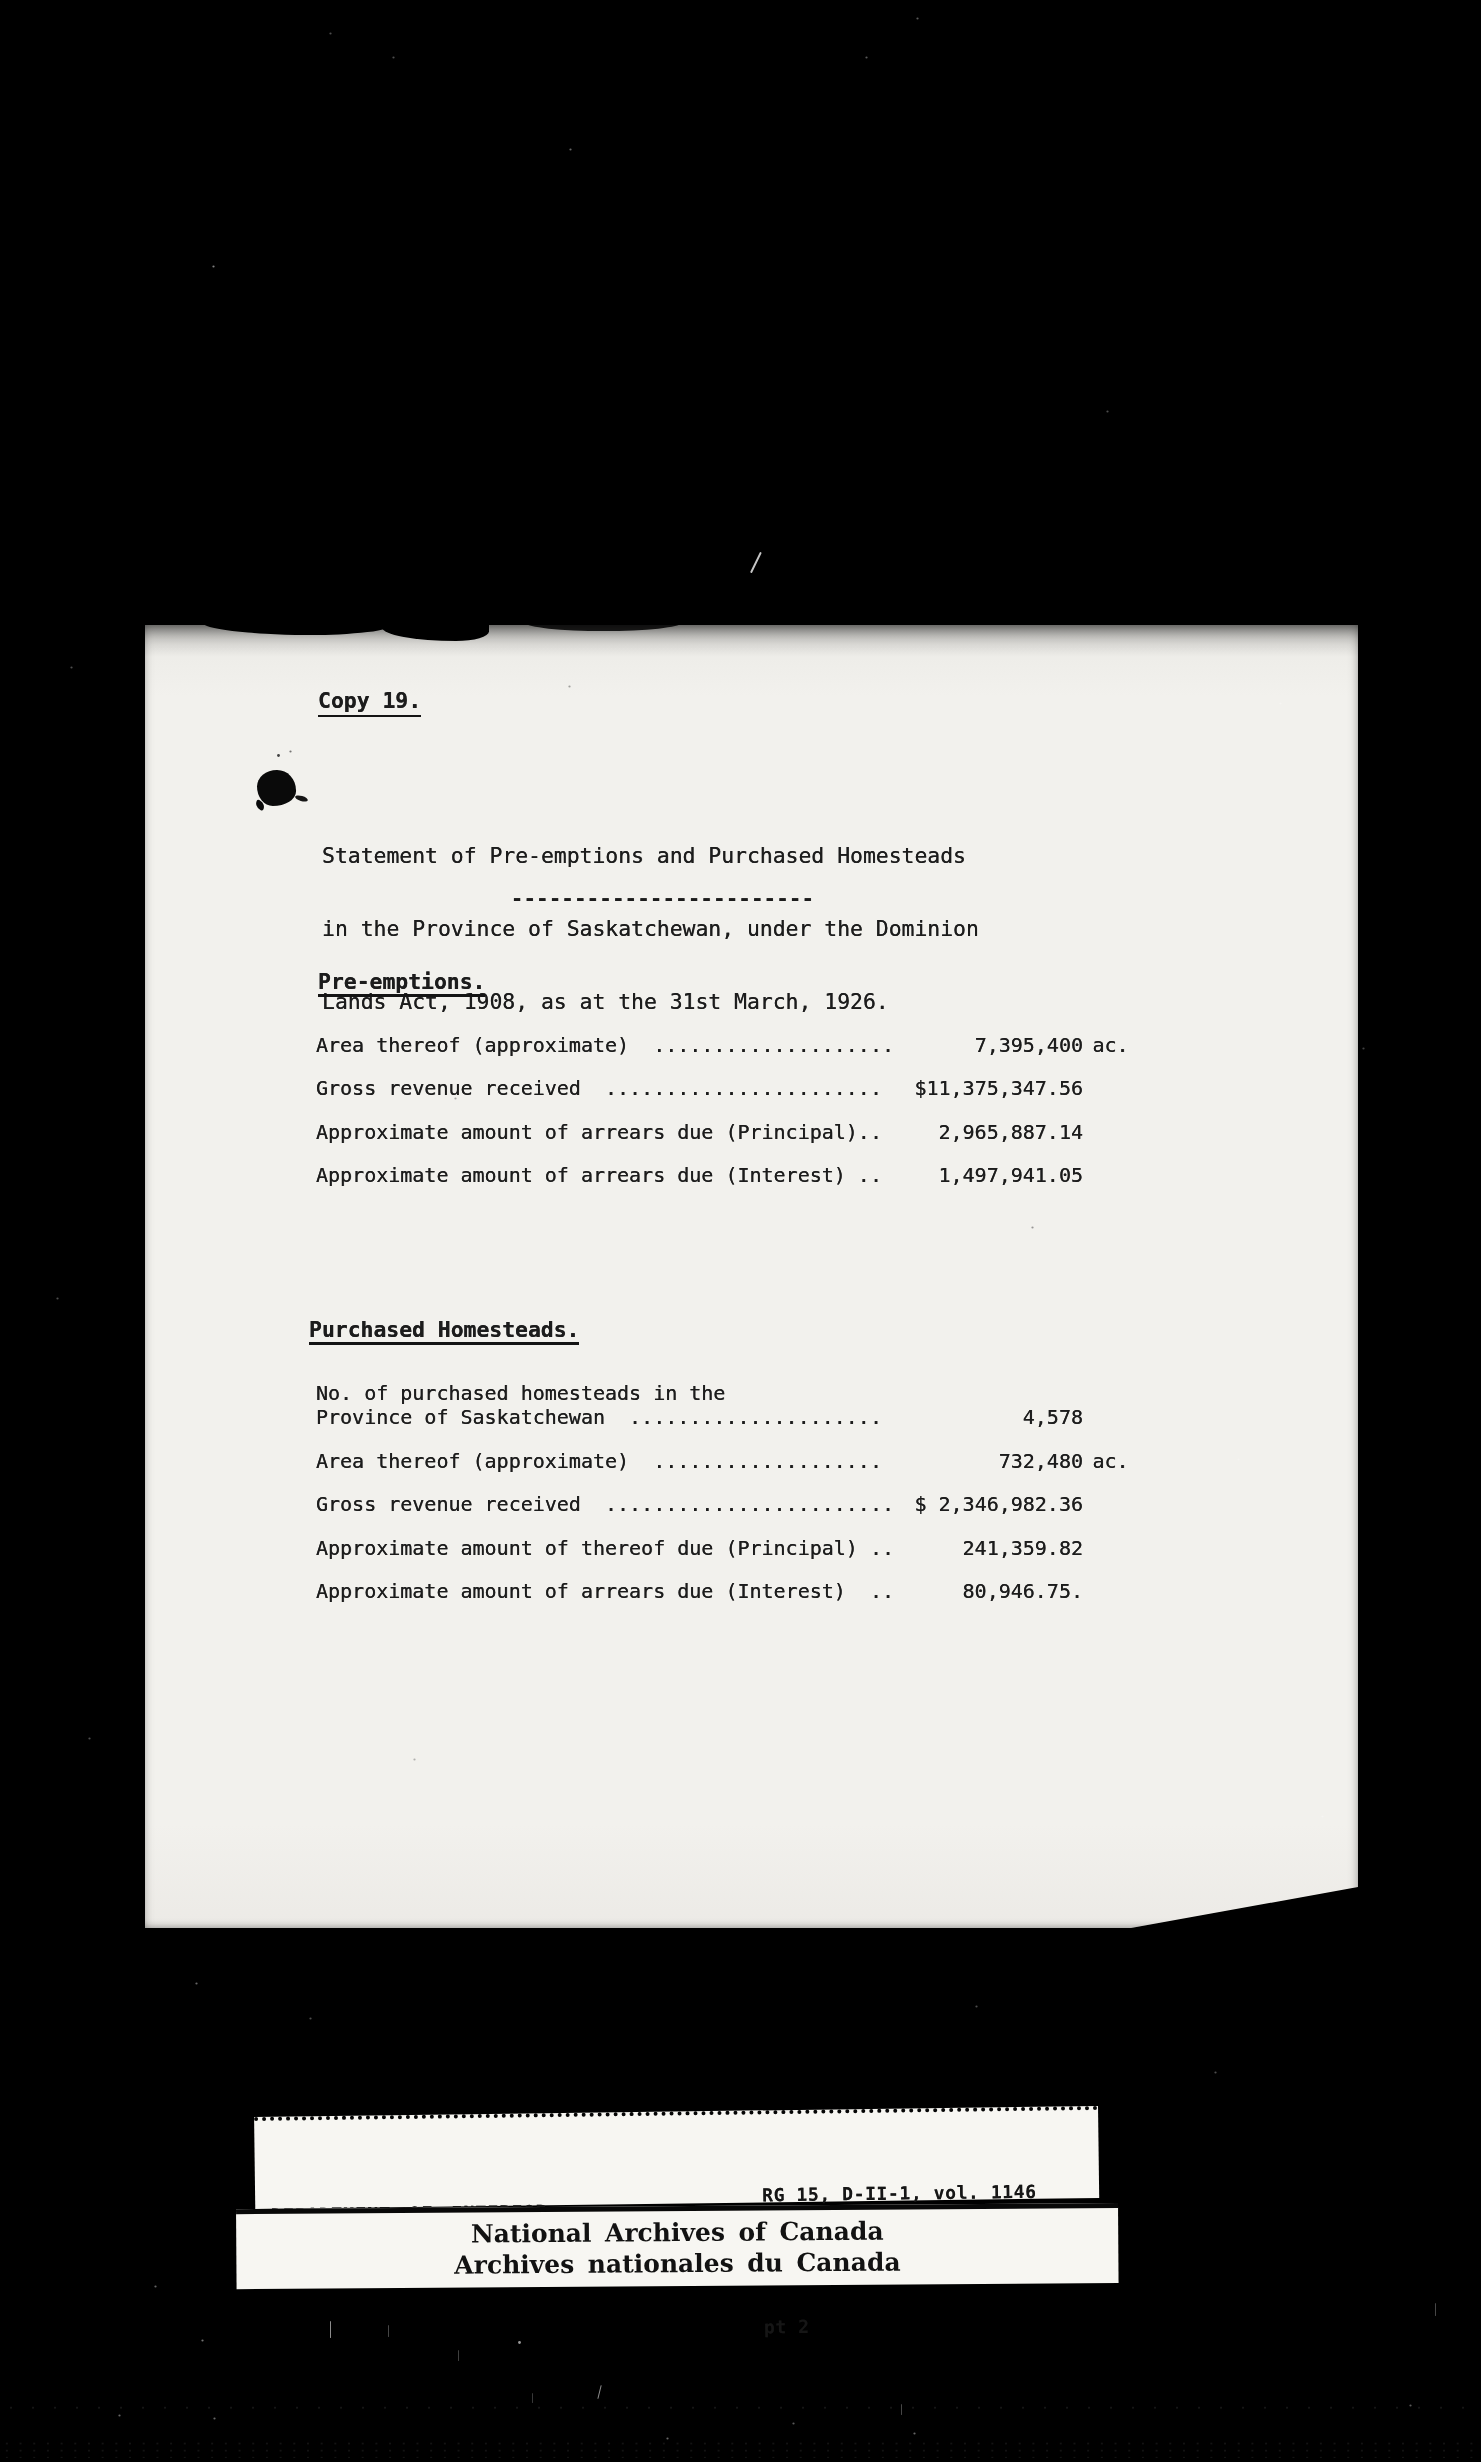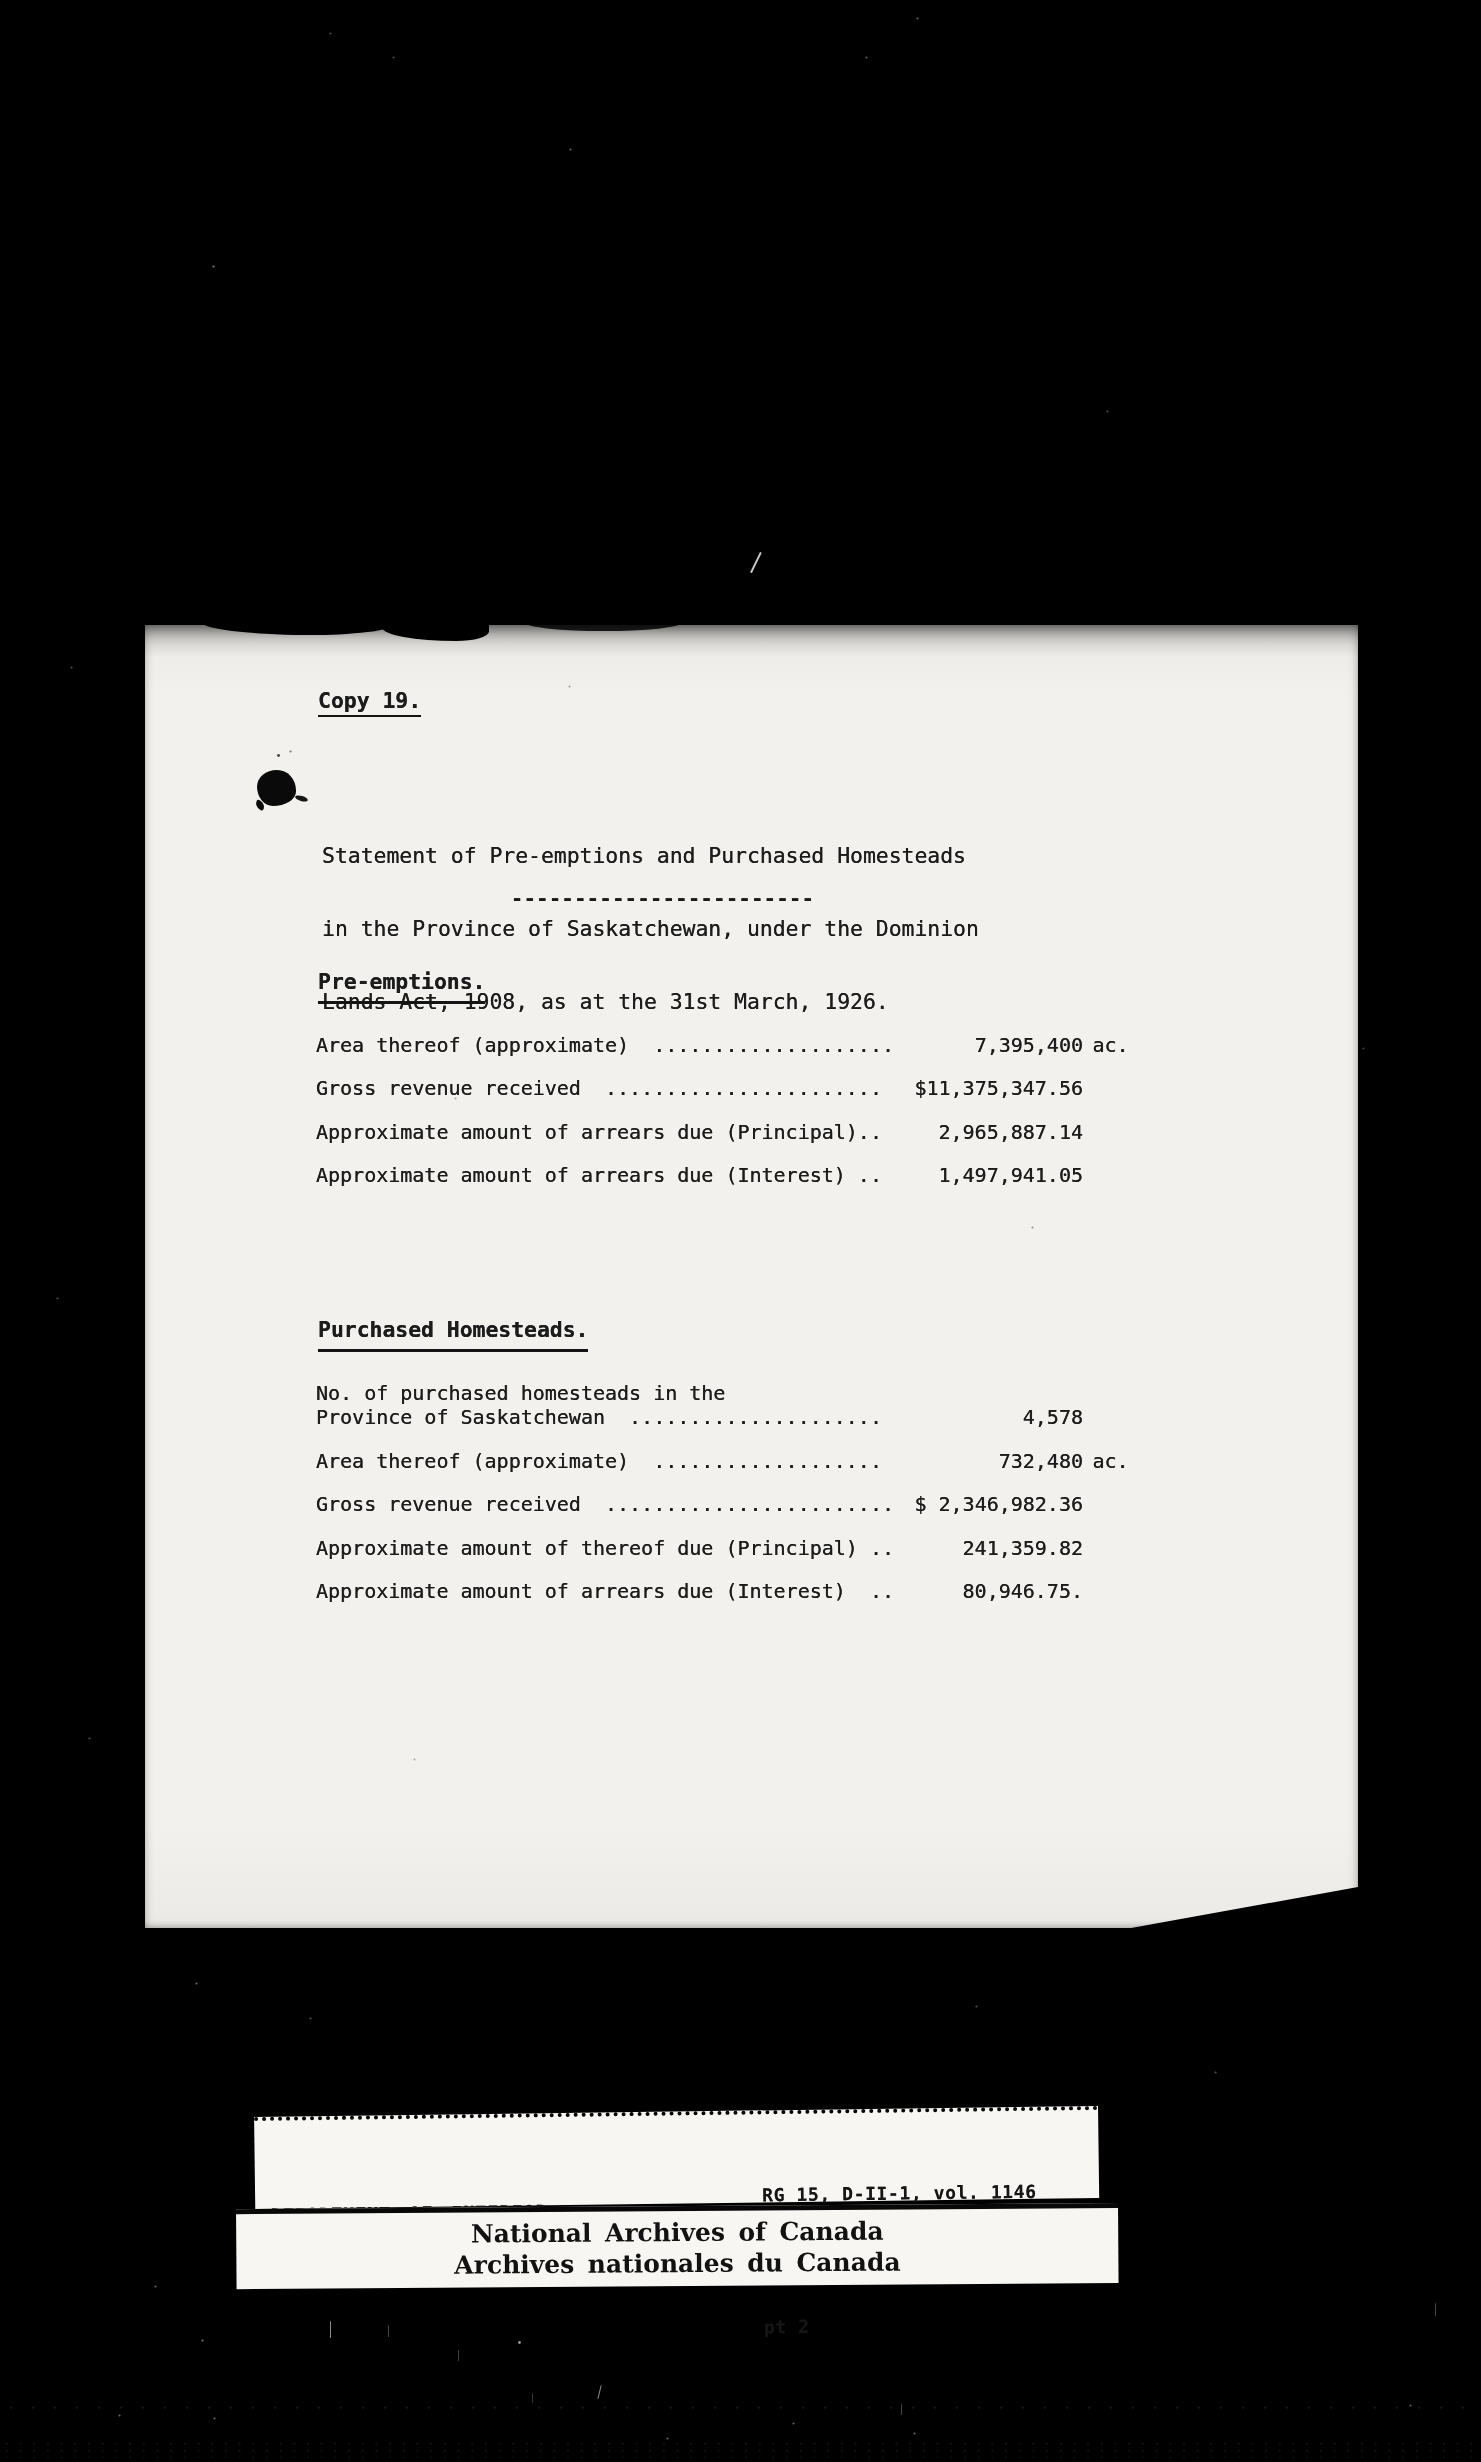--- a/index.html
+++ b/index.html
@@ -40,23 +40,23 @@
   .blob::after{content:"";position:absolute;right:-12px;bottom:4.8px;width:13px;height:4.8px;background:#161616;
     border-radius:50%;transform:rotate(16deg);}
   .blob::before{content:"";position:absolute;left:-2.4px;bottom:-3.6px;width:9.5px;height:8.3px;background:#0a0a0a;
     border-radius:20% 80% 20% 80%;transform:rotate(30deg);}
 
   .title{position:absolute;left:177px;top:170px;font-size:21.4px;line-height:24.4px;white-space:pre-wrap;}
 
   .dashes{position:absolute;left:366px;top:261px;font-size:20px;line-height:24.4px;font-weight:bold;letter-spacing:0.6px;}
 
   .heading{position:absolute;font-size:21.4px;line-height:25px;font-weight:bold;}
-  .heading .u{display:inline-block;border-bottom:3px solid #141414;padding-bottom:7px;}
+  .heading .u{display:inline-block;border-bottom:3px solid #141414;padding-bottom:0;}
   .heading-1{left:173px;top:344px;}
-  .heading-2{left:173px;top:692px;}
+  .heading-2{left:164px;top:692px;}
 
   .rows{position:absolute;left:171px;width:823px;font-size:20px;line-height:24.4px;}
   .rows-1{top:408px;}
   .rows-2{top:756px;}
   .row{display:flex;align-items:flex-end;margin-bottom:19px;}
   .row .lbl{flex:1;white-space:pre-wrap;}
   .row .val{width:179px;text-align:right;white-space:pre;}
   .row .unit{width:56px;padding-left:9.5px;white-space:pre;}
 
   .paper-specks{position:absolute;left:0;top:0;width:1.2px;height:1.2px;border-radius:50%;

